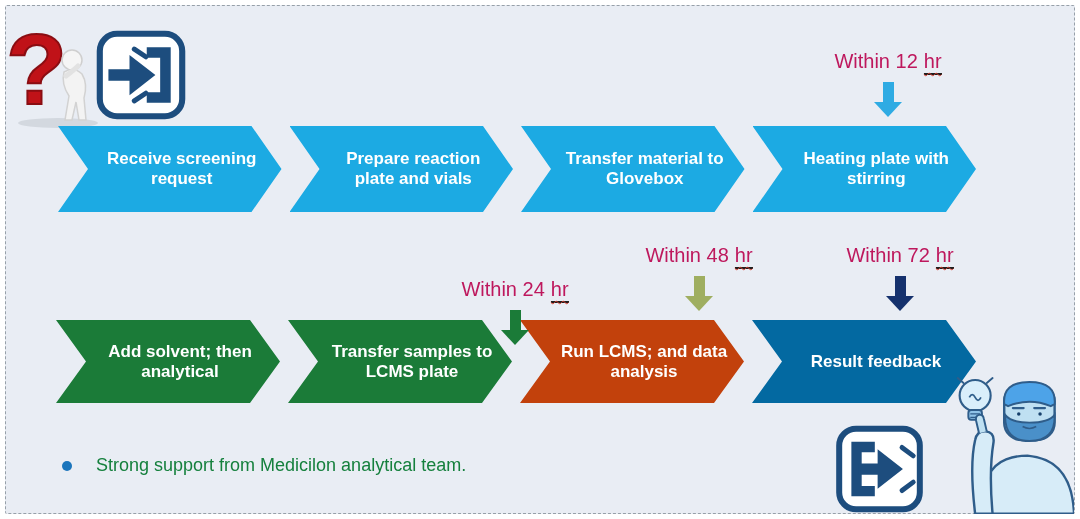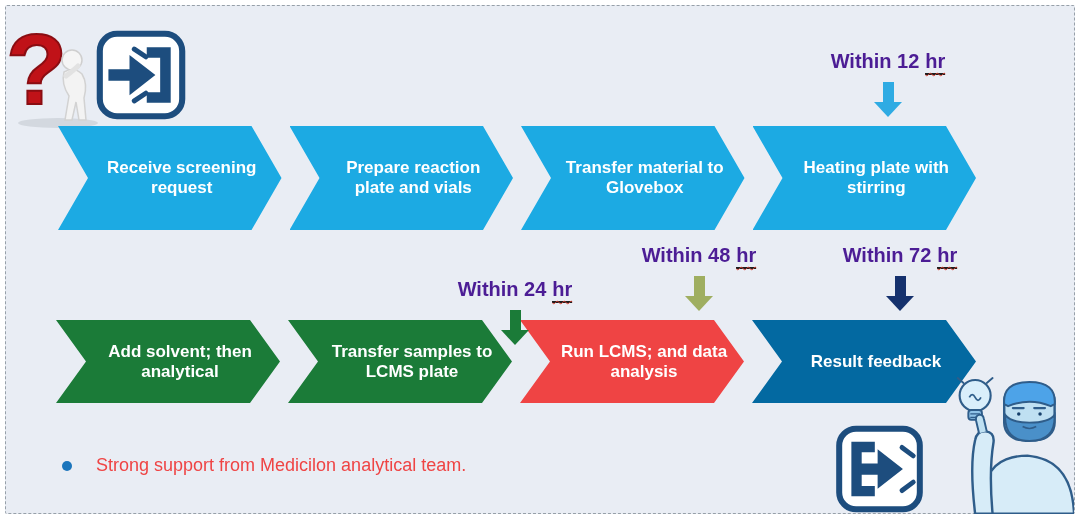--- a/index.html
+++ b/index.html
@@ -6,50 +6,50 @@
   body{
     width:1080px;height:519px;position:relative;overflow:hidden;
     background:#ffffff;font-family:"Liberation Sans",sans-serif;
   }
   .panel{
     position:absolute;left:5px;top:5px;right:5px;bottom:5px;
     background:#e9edf4;border:1px dashed #97a0a9;border-radius:2px;
   }
   
   .flow-row{position:absolute;display:flex;gap:8px;}
-  .row-top{left:58px;top:126px;width:918px;height:104px;}
+  .row-top{left:58px;top:126px;width:918px;height:86px;}
   .row-bottom{left:56px;top:320px;width:920px;height:83px;}
   .chev{
     flex:1;box-sizing:border-box;
     clip-path:polygon(0 0, calc(100% - 30px) 0, 100% 50%, calc(100% - 30px) 100%, 0 100%, 30px 50%);
     color:#fff;font-weight:bold;font-size:17px;line-height:1.16;
     display:flex;align-items:center;justify-content:center;text-align:center;
     padding:4px 12px 4px 36px;
   }
   .c-blue{background:#1caae3}
   .c-green{background:#1b7b38}
-  .c-olive{background:#ef4444}
+  .c-olive{background:#c2410c}
   .c-navy{background:#0369a1}
   
   .ann{position:absolute;width:176px;display:flex;flex-direction:column;align-items:center;}
-  .ann-label{font-size:20px;font-weight:bold;color:#4c1d95;white-space:nowrap;}
+  .ann-label{font-size:20px;font-weight:normal;color:#be185d;white-space:nowrap;}
   .hru{
     margin-left:6px;border-bottom:2px solid #1f1f1f;padding-bottom:1px;
     text-decoration-line:underline;text-decoration-style:wavy;
     text-decoration-color:#d23b2e;text-decoration-thickness:1px;
     text-underline-offset:4px;
   }
   .down-arrow{margin-top:9px;display:flex;flex-direction:column;align-items:center;}
   .da-shaft{width:11px;height:20px;background:currentColor;}
   .da-head{width:0;height:0;border-left:14px solid transparent;border-right:14px solid transparent;border-top:15px solid currentColor;}
   .a-blue{color:#2fabe3}.a-green{color:#1b7b38}.a-olive{color:#9fae60}.a-navy{color:#15316d}
   
   .note{position:absolute;left:62px;top:455px;display:flex;align-items:center;}
   .bullet{width:10px;height:10px;border-radius:50%;background:#1b75bc;margin-right:24px;flex:none;}
-  .note-text{color:#ef4444;font-size:18px;}
+  .note-text{color:#15803d;font-size:18px;}
   
   .art{position:absolute;}
   .q-figure{left:8px;top:22px;width:96px;height:108px;}
   .enter-icon{left:95px;top:28px;width:92px;height:94px;}
   .exit-icon{left:833px;top:424px;width:93px;height:90px;}
   .idea-person{left:948px;top:372px;width:126px;height:142px;}
   svg{display:block;width:100%;height:100%;}
 </style>
 </head>
 <body>

